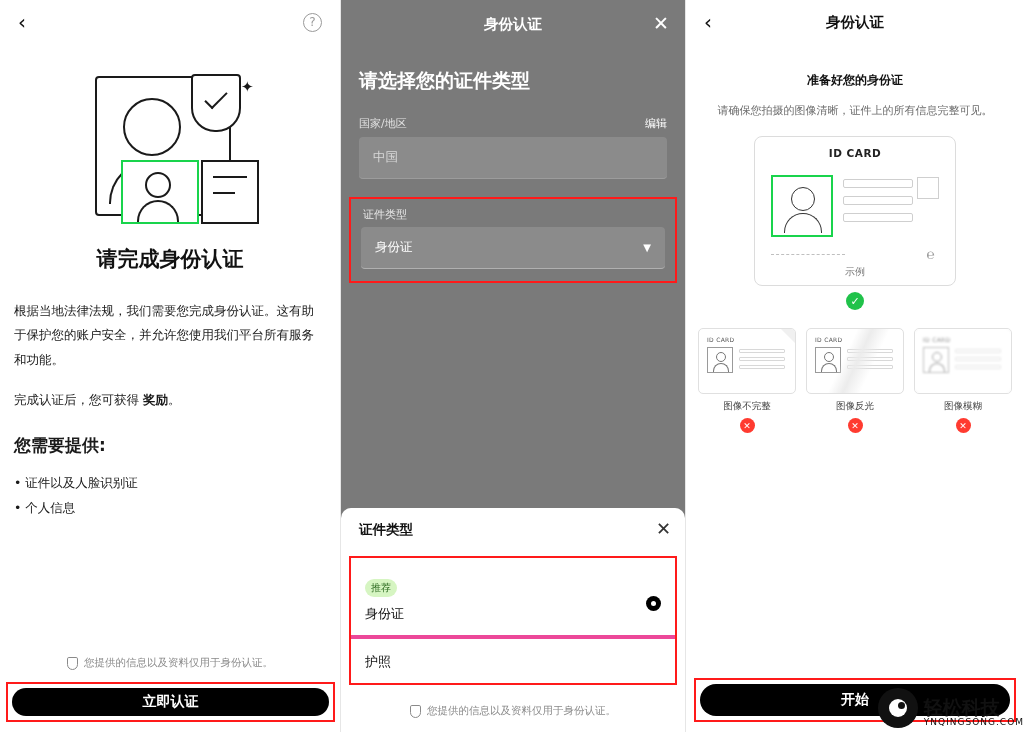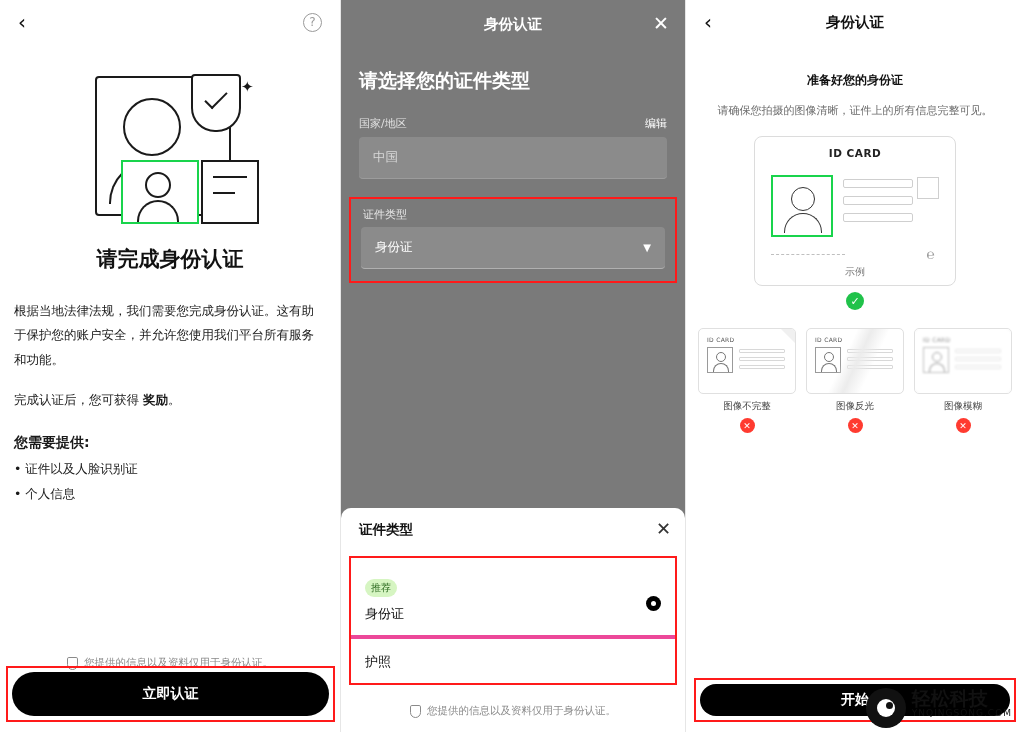--- a/index.html
+++ b/index.html
@@ -109,35 +109,35 @@
     text-align: center;
     font-size: 21px; font-weight: bold; color: #111;
     margin-top: 6px;
   }
   .p1-body {
     padding: 26px 14px 0 14px;
     font-size: 12.5px; line-height: 1.95; color: #1a1a1a;
   }
   .p1-body p { margin-bottom: 16px; }
   .p1-body .bold { font-weight: bold; }
-  .p1-need { font-weight: bold; font-size: 14px; margin-bottom: 0; }
+  .p1-need { font-weight: bold; font-size: 17px; margin-bottom: 8px; }
   .p1-list { list-style: none; font-size: 12.5px; line-height: 2.0; }
   .p1-list li::before { content: "• "; }
   .p1-footnote {
     position: absolute; bottom: 62px; left: 0; width: 100%;
     display: flex; align-items: center; justify-content: center; gap: 6px;
     font-size: 10.5px; color: #8a8a8a;
   }
   .shield-sm {
     width: 11px; height: 13px;
     border: 1px solid #8a8a8a; border-radius: 2px 2px 6px 6px;
   }
   .cta-wrap-1 {
     position: absolute; left: 6px; bottom: 10px;
-    width: 329px; height: 56px;
+    width: 329px; height: 40px;
     border: 2px solid #ff1a1a;
     display: flex; align-items: center; justify-content: center;
     padding: 4px;
   }
   .cta-black {
     width: 100%; height: 100%;
     background: #000; color: #fff; border-radius: 28px;
     display: flex; align-items: center; justify-content: center;
     font-size: 14px; font-weight: bold;
   }
@@ -316,22 +316,22 @@
   .cta-wrap-3 {
     position: absolute; left: 8px; bottom: 10px;
     width: 322px; height: 44px;
     border: 2px solid #ff1a1a;
     display: flex; align-items: center; justify-content: center;
     padding: 4px;
   }
 
   
   .watermark {
-    position: absolute; right: 12px; bottom: 4px;
-    display: flex; align-items: flex-start; gap: 6px;
+    position: absolute; right: 0; bottom: 4px;
+    display: flex; align-items: flex-end; gap: 6px;
     background: rgba(255,255,255,.0);
   }
   .wm-logo {
     width: 40px; height: 40px; border-radius: 50%;
     background: #111; position: relative;
   }
   .wm-logo::after {
     content: ""; position: absolute; left: 11px; top: 11px;
     width: 18px; height: 18px; border-radius: 50%;
     background: #fff;

